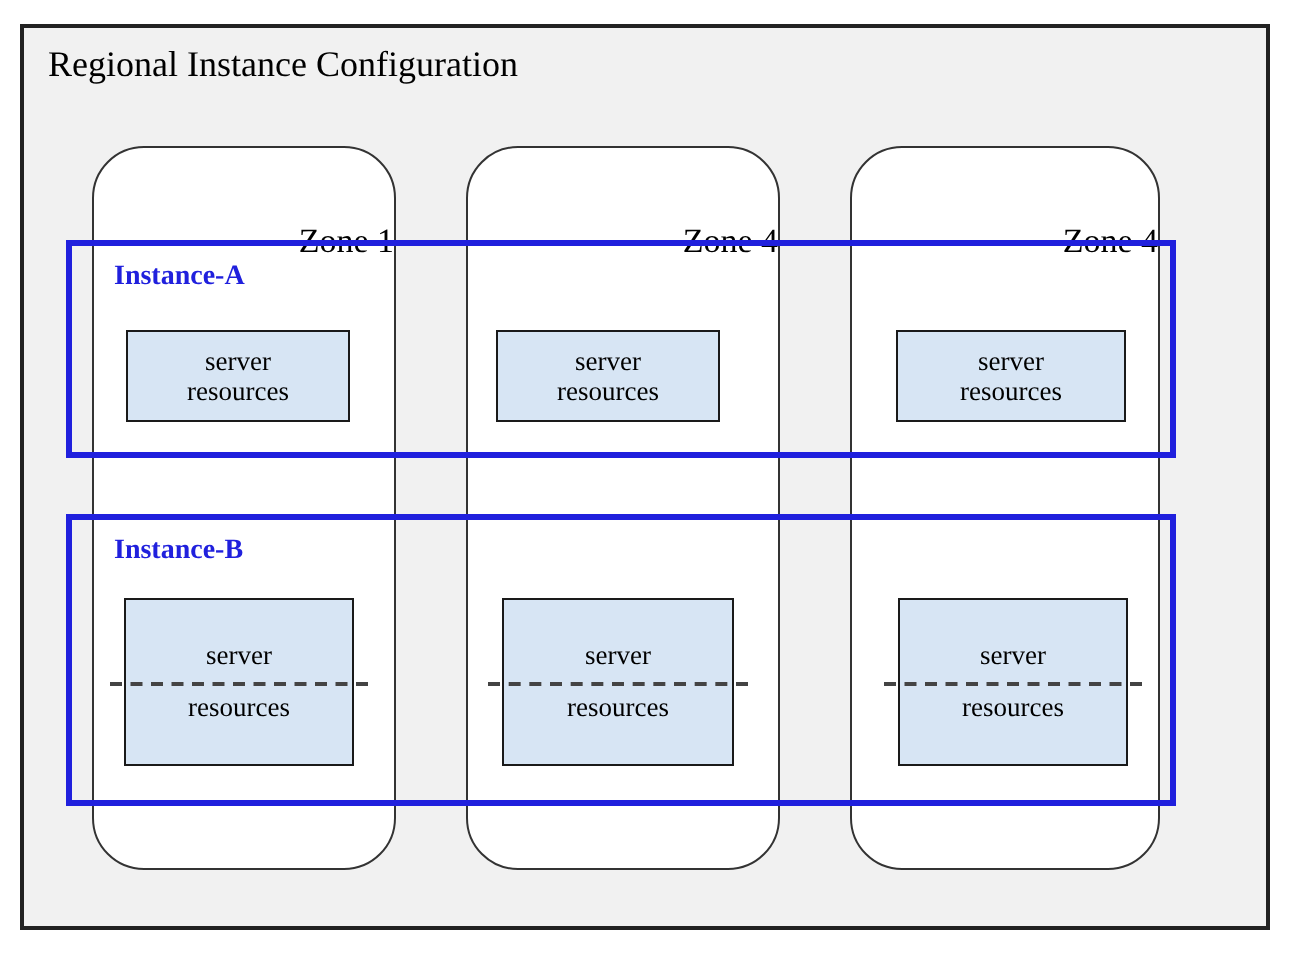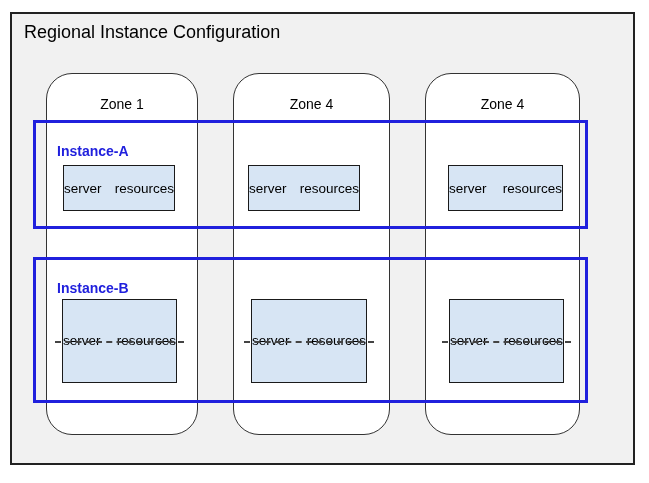--- a/index.html
+++ b/index.html
@@ -15,20 +15,21 @@
     background: #ffffff;
     font-family: "Liberation Sans", sans-serif;
     overflow: hidden;
   }
   .region {
     position: absolute;
     left: 10px; top: 12px;
     width: 625px; height: 453px;
     background: var(--region-fill, #f1f1f1);
     border: 2px solid var(--outline, #222);
+    font-family: Liberation Serif, serif;
   }
   .diagram-title {
     position: absolute;
     left: 12px; top: 8px;
     font-size: 18px;
     color: #000;
     white-space: nowrap;
   }
   .zone {
     position: absolute;
@@ -36,50 +37,50 @@
     height: 362px;
     background: var(--zone-fill, #fff);
     border: 1px solid #333;
     border-radius: 26px;
   }
   .zone-1 { left: 34px;  width: 152px; }
   .zone-2 { left: 221px; width: 157px; }
   .zone-3 { left: 413px; width: 155px; }
   .zone-label {
     display: block;
-    margin-top: 22px;
-    text-align: center;
-    font-size: 14px;
+    margin-top: 37px;
+    text-align: right;
+    font-size: 17px;
     color: #000;
   }
   .instance {
     position: absolute;
     left: 21px;
     width: 555px;
     border: 3px solid var(--instance-accent, #2020dd);
     background: transparent;
   }
   .instance-a { top: 106px; height: 109px; }
   .instance-b { top: 243px; height: 146px; }
   .instance-label {
     position: absolute;
-    left: 21px; top: 20px;
+    left: 21px; top: 8px;
     font-size: 14px;
     font-weight: bold;
     color: var(--instance-accent, #2020dd);
     white-space: nowrap;
   }
   .server-box {
     position: absolute;
     background: var(--server-box-fill, #d7e5f4);
     border: 1px solid #1a1a1a;
     display: flex;
-    flex-direction: row;
+    flex-direction: column;
     align-items: center;
-    justify-content: space-between;
+    justify-content: center;
     text-align: center;
     font-size: 13.5px;
     color: #000;
   }
   .row-a { top: 151px; height: 46px; line-height: 15px; }
   .row-b { top: 285px; height: 84px; line-height: 26px; }
   .row-a.col-1 { left: 51px;  width: 112px; }
   .row-a.col-2 { left: 236px; width: 112px; }
   .row-a.col-3 { left: 436px; width: 115px; }
   .row-b.col-1 { left: 50px;  width: 115px; }

